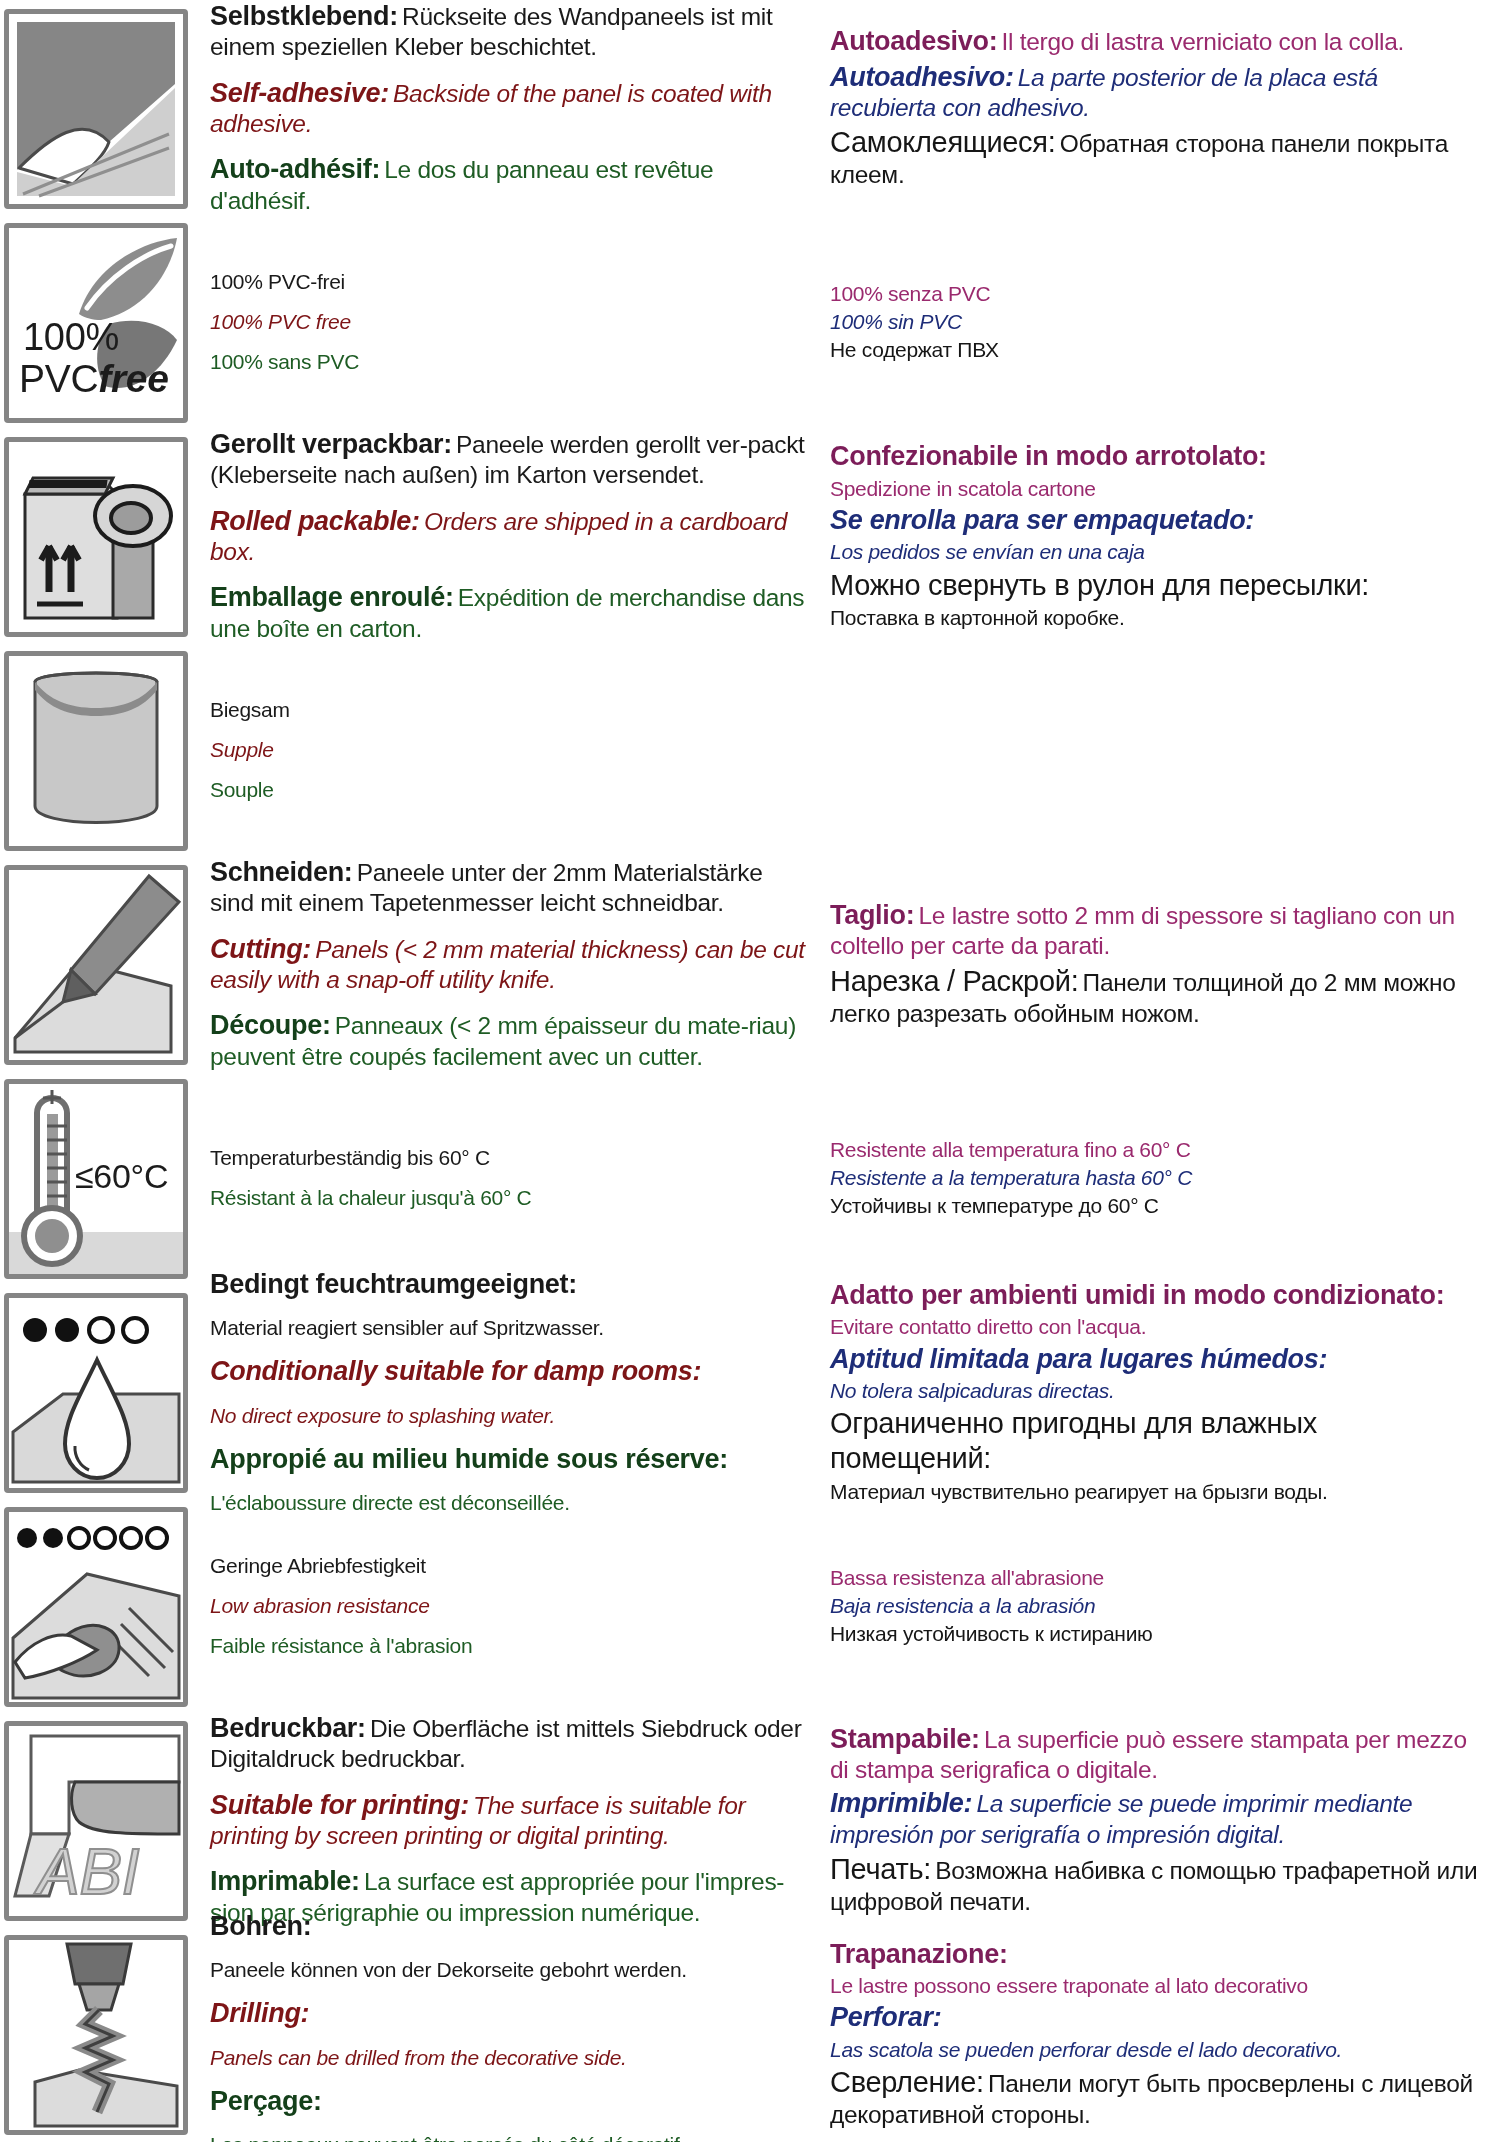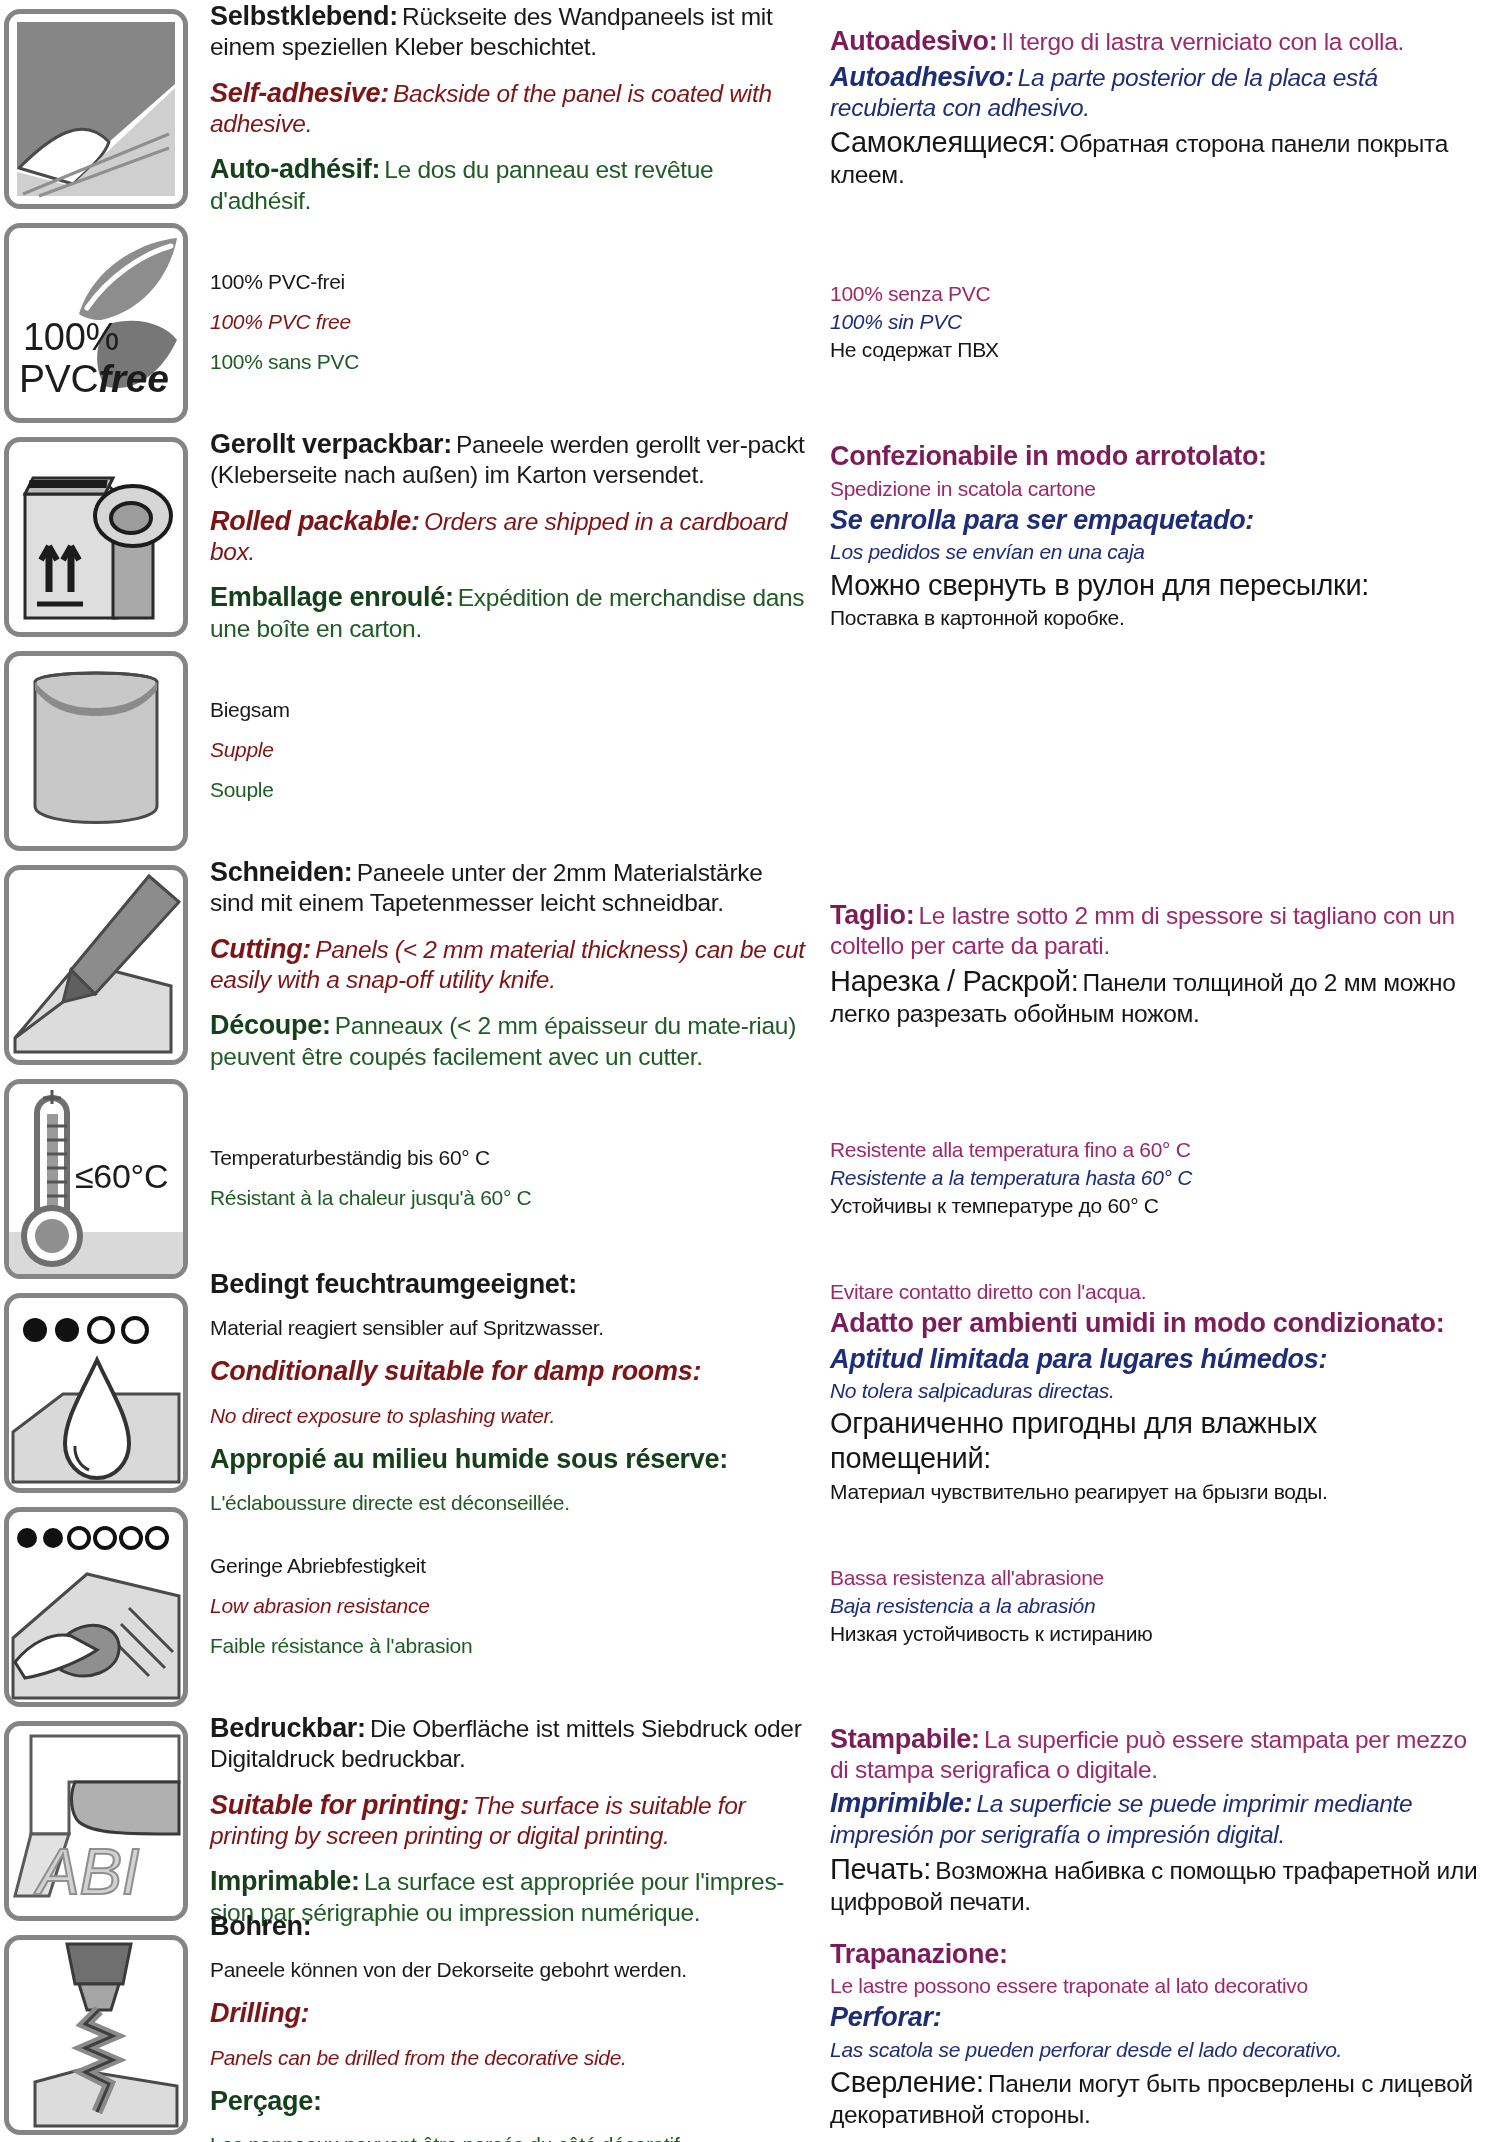--- a/index.html
+++ b/index.html
@@ -6,21 +6,21 @@
     --c-de:#1a1a1a; --c-en:#7d1517; --c-fr:#1e5c24; --c-fr-lead:#14401a;
     --c-it:#9a2a6e; --c-it-lead:#7c1d59; --c-es:#1e2d78; --c-ru:#161616;
     --icon-border:#858585;
   }
   *{box-sizing:border-box;}
   html,body{margin:0;padding:0;background:#ffffff;}
   body{width:1500px;font-family:"Liberation Sans", sans-serif;letter-spacing:-0.3px;}
   #sheet{width:1500px;height:2142px;overflow:hidden;padding:2px 0 0 4px;}
   .row{display:flex;align-items:stretch;height:214px;}
   .icon-cell{flex:0 0 206px;display:flex;align-items:center;}
-  .icon-frame{width:184px;height:200px;border:5px solid var(--icon-border);border-radius:16px;background:#fff;overflow:hidden;display:block;}
+  .icon-frame{width:184px;height:200px;border:5px solid var(--icon-border);border-radius:4px;background:#fff;overflow:hidden;display:block;}
   .icon-frame svg{display:block;width:100%;height:100%;}
   .text-cell{display:flex;flex-direction:column;justify-content:center;}
   .text-cell.left{flex:0 0 612px;padding-right:14px;gap:12px;}
   .text-cell.right{flex:1 1 auto;padding-left:8px;padding-right:20px;}
   .line{margin:0 0 3px 0;line-height:1.2;}
   .lead{font-weight:700;font-size:27px;}
   .rest{font-size:24.5px;}
   .solo .rest{font-size:21px;}
   .de .lead,.de .rest{color:var(--c-de);}
   .en .lead,.en .rest{color:var(--c-en);font-style:italic;}
@@ -186,22 +186,22 @@
       </div>
       <div class="text-cell left">
         <p class="line de"><span class="lead">Bedingt feuchtraumgeeignet:</span></p>
         <p class="line de solo"><span class="rest">Material reagiert sensibler auf Spritzwasser.</span></p>
         <p class="line en"><span class="lead">Conditionally suitable for damp rooms:</span></p>
         <p class="line en solo"><span class="rest">No direct exposure to splashing water.</span></p>
         <p class="line fr"><span class="lead">Appropié au milieu humide sous réserve:</span></p>
         <p class="line fr solo"><span class="rest">L'éclaboussure directe est déconseillée.</span></p>
       </div>
       <div class="text-cell right">
+        <p class="line it"><span class="lead">Adatto per ambienti umidi in modo condizionato:</span></p>
         <p class="line it solo"><span class="rest">Evitare contatto diretto con l'acqua.</span></p>
-        <p class="line it"><span class="lead">Adatto per ambienti umidi in modo condizionato:</span></p>
         <p class="line es"><span class="lead">Aptitud limitada para lugares húmedos:</span></p>
         <p class="line es solo"><span class="rest">No tolera salpicaduras directas.</span></p>
         <p class="line ru"><span class="lead">Ограниченно пригодны для влажных помещений:</span></p>
         <p class="line ru solo"><span class="rest">Материал чувствительно реагирует на брызги воды.</span></p>
       </div>
     </div>
     <div class="row">
       <div class="icon-cell">
         <span class="icon-frame">
           <svg viewBox="0 0 174 190">

